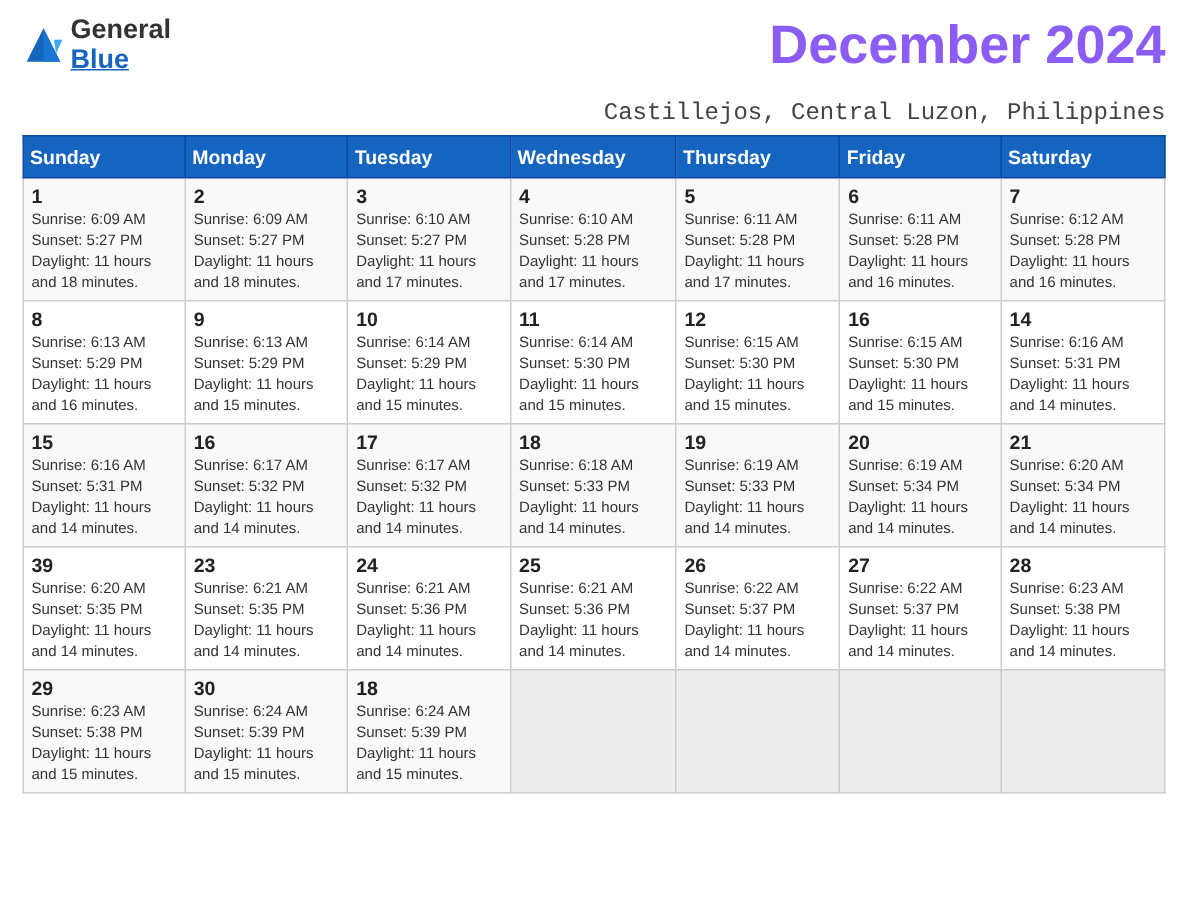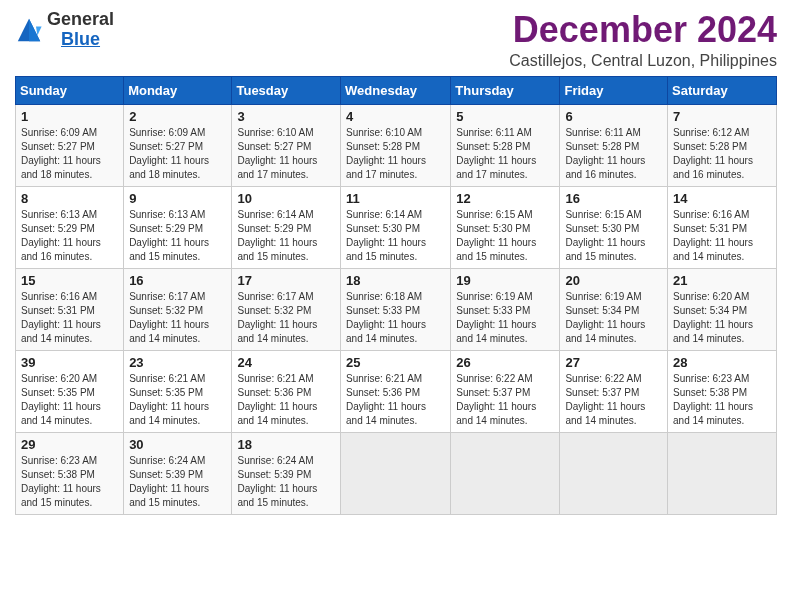--- a/index.html
+++ b/index.html
@@ -13,46 +13,46 @@
     .header-area {
       display: flex;
       align-items: flex-start;
       justify-content: space-between;
       margin-bottom: 6px;
     }
     .logo {
       display: flex;
       align-items: center;
       gap: 4px;
-      text-align: center;
     }
     .logo-text {
       font-size: 18px;
       font-weight: bold;
       line-height: 1.1;
     }
     .logo-general { color: #333; }
     .logo-blue { color: #1565c0; text-decoration: underline; }
     .logo-icon {
       width: 28px;
       height: 28px;
     }
     .title-area {
       text-align: right;
     }
     .cal-title {
       font-size: 36px;
       font-weight: bold;
-      color: #701a75;
+      color: #8b5cf6;
       line-height: 1.1;
     }
     .cal-subtitle {
       font-size: 16px;
       color: #444;
-      margin-top: 2px;
+      margin-top: 16px;
+      font-family: Liberation Mono, monospace;
     }
     table {
       width: 100%;
       border-collapse: collapse;
       font-size: 11px;
       border-radius: 14px;
     }
     thead tr th {
       background: #1565c0;
       color: #fff;

